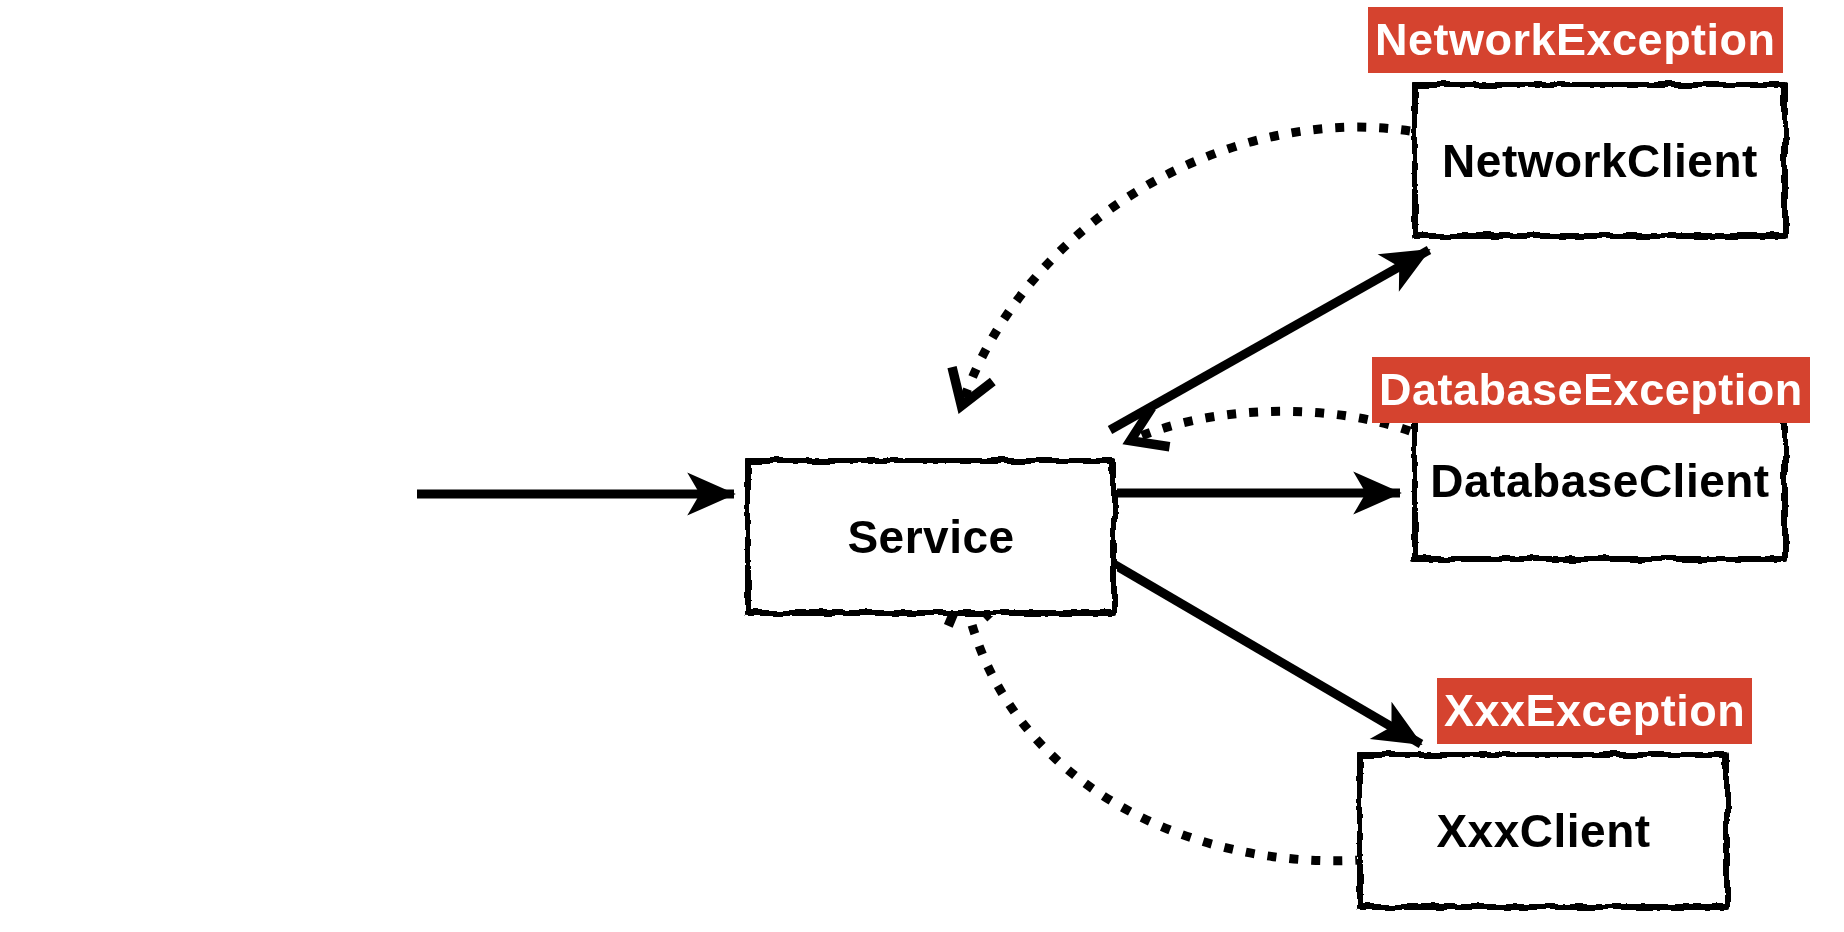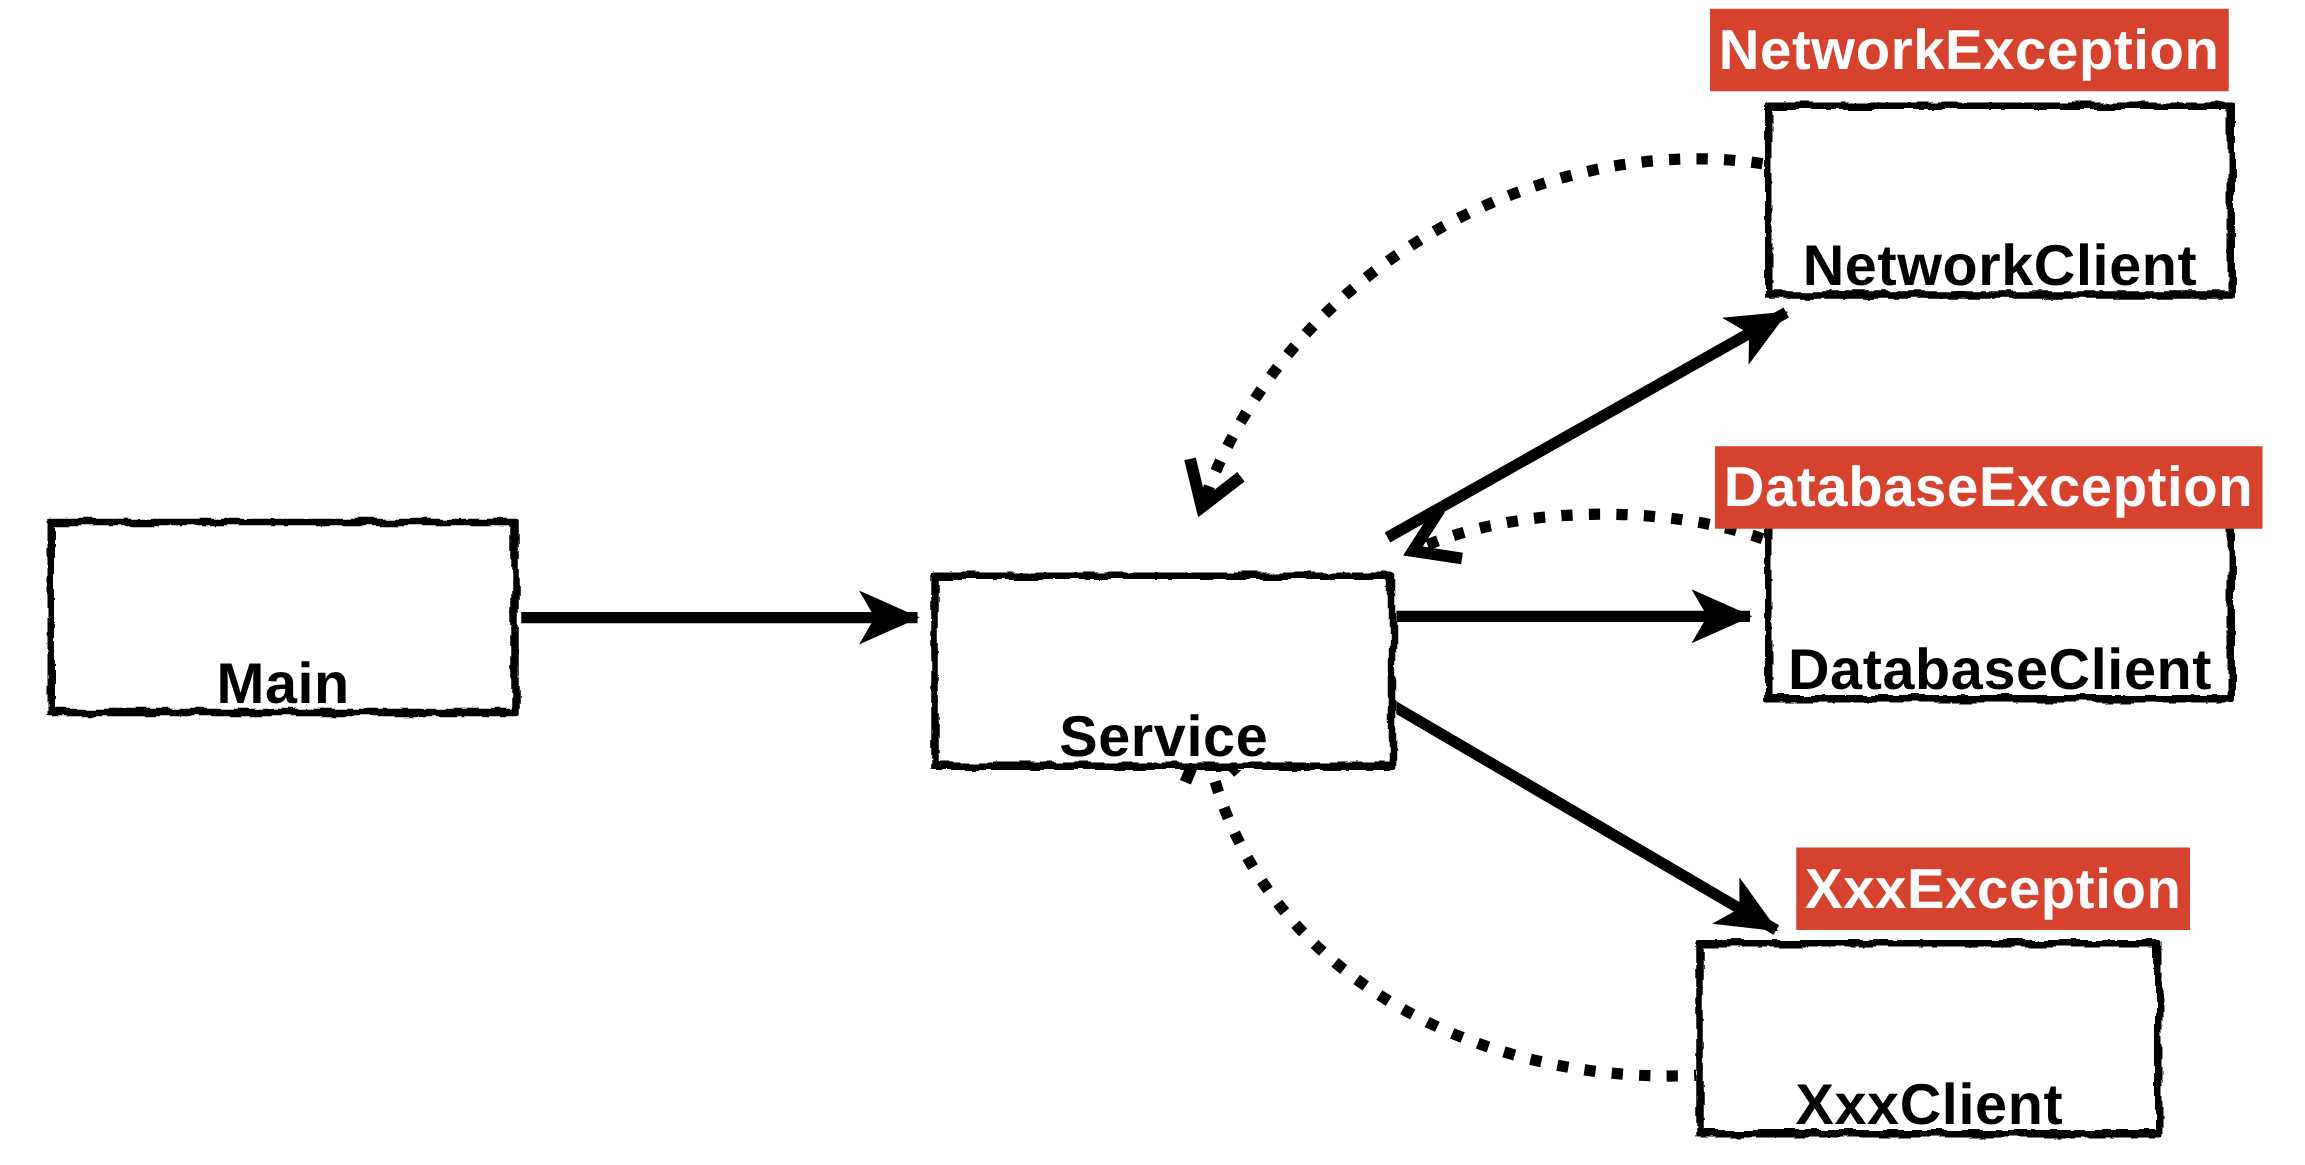--- a/index.html
+++ b/index.html
@@ -31,21 +31,21 @@
     stroke-width: 9;
   }
   .edge.dotted {
     stroke-width: 9;
     stroke-dasharray: 9 13;
     stroke-linecap: butt;
   }
   .node {
     position: absolute;
     display: flex;
-    align-items: flex-end;
+    align-items: center;
     justify-content: center;
     background: #ffffff;
   }
   .sketch-border {
     position: absolute;
     inset: 0;
     border: 6px solid var(--ink, #000);
     border-radius: 2px;
     filter: url(#rough);
     pointer-events: none;
@@ -94,24 +94,20 @@
     <path class="edge solid" d="M 417,494 L 734,494" marker-end="url(#mSolid)"></path>
     <path class="edge solid" d="M 1110,430 L 1429,250" marker-end="url(#mSolid)"></path>
     <path class="edge solid" d="M 1117,493 L 1400,493" marker-end="url(#mSolid)"></path>
     <path class="edge solid" d="M 1110,562 L 1421,744" marker-end="url(#mSolid)"></path>
 
     <path class="edge dotted" d="M 1410,131 C 1240,105 1030,210 962,404" marker-end="url(#mDotted)"></path>
     <path class="edge dotted" d="M 1410,431 C 1330,403 1212,404 1132,440" marker-end="url(#mDotted)"></path>
     <path class="edge dotted" d="M 1408,855 C 1215,886 1000,792 964,591" marker-end="url(#mDotted)"></path>
   </svg>
 
-  <div class="node" style="left:38px; top:415px; width:377px; height:158px;">
-    <div class="sketch-border"></div>
-    <span class="node-label">Main</span>
-  </div>
 
   <div class="node" style="left:745px; top:418px; width:372px; height:158px;margin-top:40px;">
     <div class="sketch-border"></div>
     <span class="node-label">Service</span>
   </div>
 
   <div class="node" style="left:1412px; top:82px; width:376px; height:157px;">
     <div class="sketch-border"></div>
     <span class="node-label">NetworkClient</span>
   </div>

